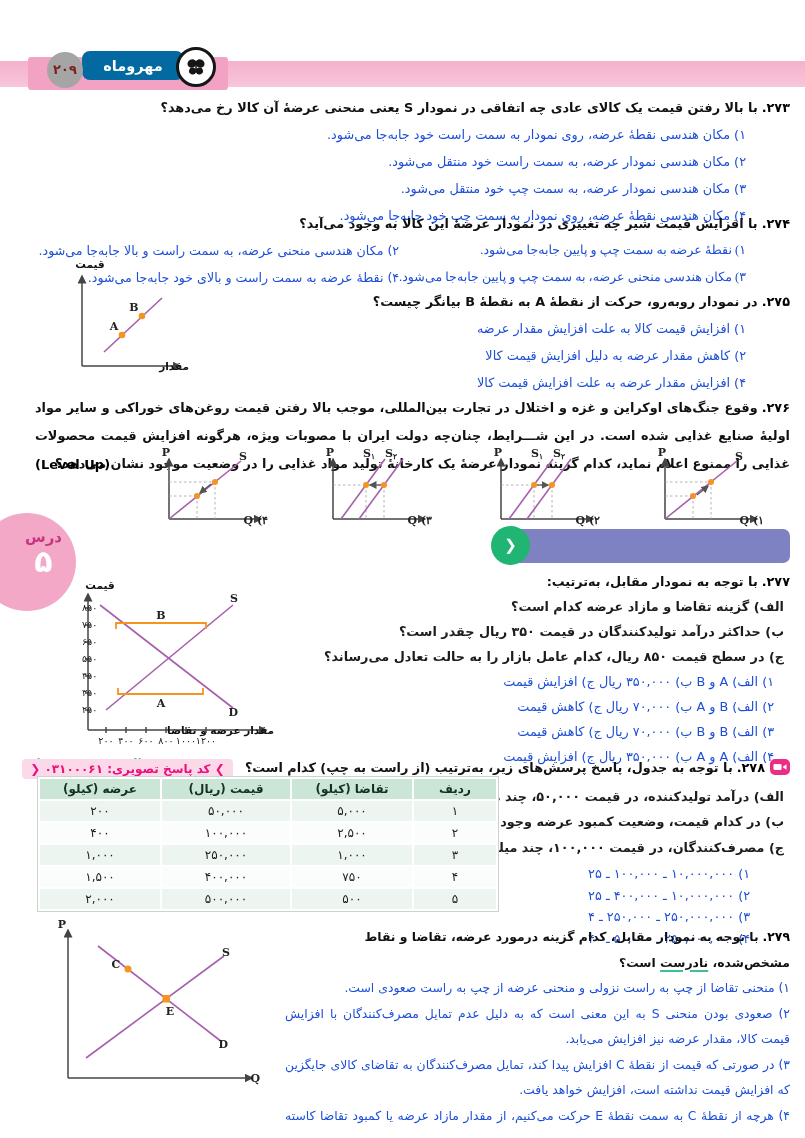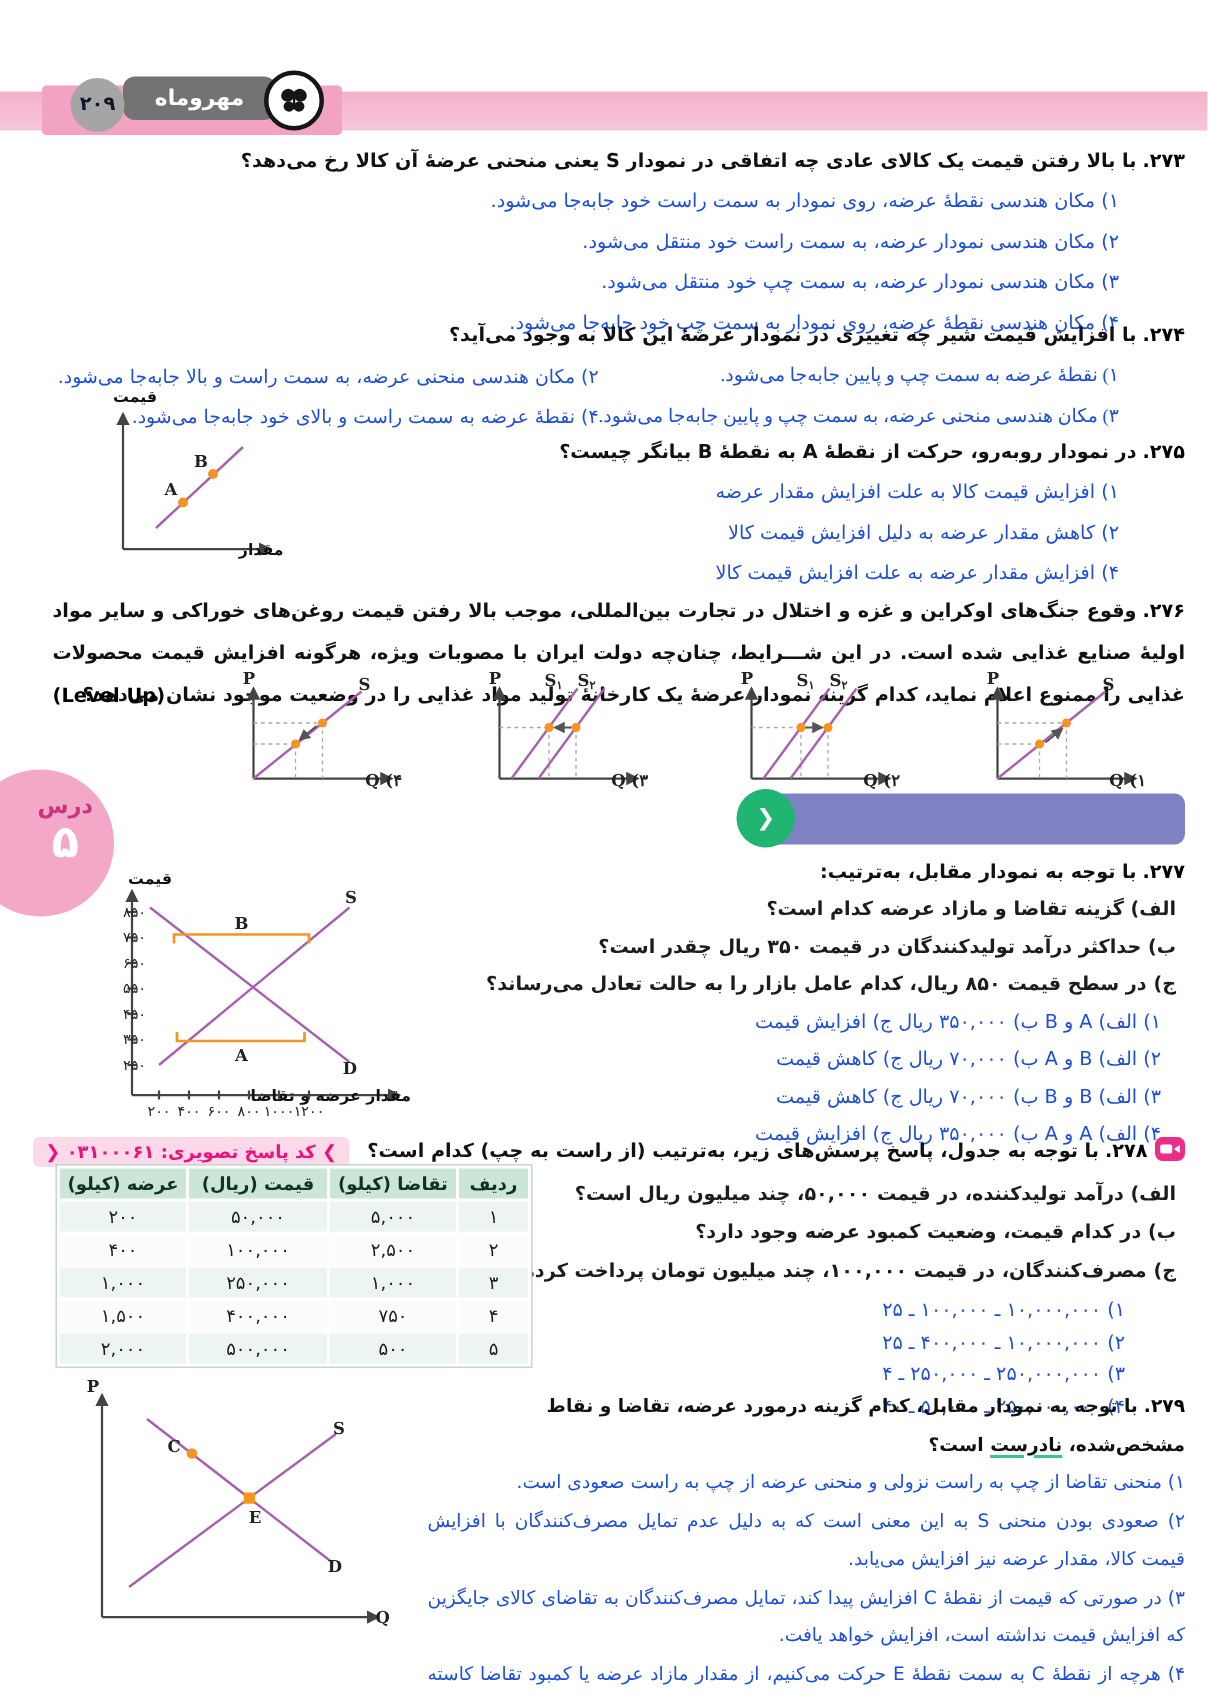--- a/index.html
+++ b/index.html
@@ -10,25 +10,25 @@
     direction:rtl;
   }
   .abs{position:absolute;}
   .qn{color:#000000;font-weight:bold;margin-left:4px;}
   .stem{font-weight:bold;color:#111;}
   .opt{color:#1d4ed8;}
   .nw{white-space:nowrap;}
   
   #ribbon{top:61px;left:0;right:0;height:26px;background:linear-gradient(180deg,#f4b1cc,#f7c6db);}
   #ribbon2{top:57px;left:28px;width:200px;height:33px;background:#f2a2c3;border-radius:3px;}
-  #pill{top:51px;left:82px;width:102px;height:29px;background:#737373;border-radius:8px;
+  #pill{top:51px;left:82px;width:102px;height:29px;background:#0369a1;border-radius:8px;
         display:flex;align-items:center;justify-content:center;color:#fff;font-weight:bold;font-size:14.5px;}
   #fly{top:47px;left:176px;width:34px;height:34px;background:#fff;border:3px solid #161616;border-radius:50%;
        display:flex;align-items:center;justify-content:center;}
-  #pgnum{top:52px;left:47px;width:36px;height:36px;border-radius:50%;background:#a5a5a5;color:#0f172a;
+  #pgnum{top:52px;left:47px;width:36px;height:36px;border-radius:50%;background:#a5a5a5;color:#7f1d1d;
          font-weight:bold;font-size:13px;text-align:center;line-height:36px;}
   
   .qblock{right:15px;left:35px;line-height:27px;}
   #q273{top:94px;}
   #q273 .opt,#q275 .opt{padding-right:44px;}
   #q274{top:210px;}
   .two-col{display:grid;grid-template-columns:1fr 1fr;}
   .two-col .opt{font-size:12.6px;}
   .two-col .c1{padding-right:44px;font-family:Liberation Serif, serif;}
   #q275t{top:288px;left:250px;right:15px;line-height:27px;}
@@ -57,21 +57,21 @@
   #q278t .part{font-weight:bold;padding-right:6px;}
   #q278t .opts{margin-top:3px;line-height:21.5px;}
   #q278t .opts .opt{padding-right:40px;}
   .badge{display:inline-block;background:#fbd9e8;color:#ec0f7e;font-weight:bold;font-size:12px;
          border-radius:4px;padding:0 8px;margin-right:8px;line-height:20px;vertical-align:middle;}
   .badge .chv{font-size:12px;}
   .vicon{display:inline-block;vertical-align:-3px;margin-left:5px;}
   
   #tbl{left:38px;top:777px;}
   #tbl table{border-collapse:collapse;outline:1px solid #c6d6cc;}
-  #tbl th,#tbl td{border:2px solid #fff;text-align:center;font-size:12px;padding:0 0;height:20px;}
+  #tbl th,#tbl td{border:2px solid #fff;text-align:center;font-size:12px;padding:0 18px;height:20px;}
   #tbl th{background:#cbe6d7;font-weight:bold;color:#15301f;}
   #tbl tr.odd td{background:#ecf5f0;}
   #tbl tr.even td{background:#fbfdfc;}
   #tbl .c-radif{width:46px;} #tbl .c-dem{width:84px;text-align:center;} #tbl .c-price{width:92px;} #tbl .c-sup{width:84px;}
   
   #q279t{top:924px;left:285px;right:15px;line-height:25.5px;font-size:12.4px;}
   #q279t .opt{text-align:justify;}
   .ul-teal{text-decoration:underline;text-decoration-color:#3cbf9c;text-decoration-thickness:2px;text-underline-offset:3px;font-weight:bold;}
   
   .ax{stroke:#444;stroke-width:1.5;fill:none;}

